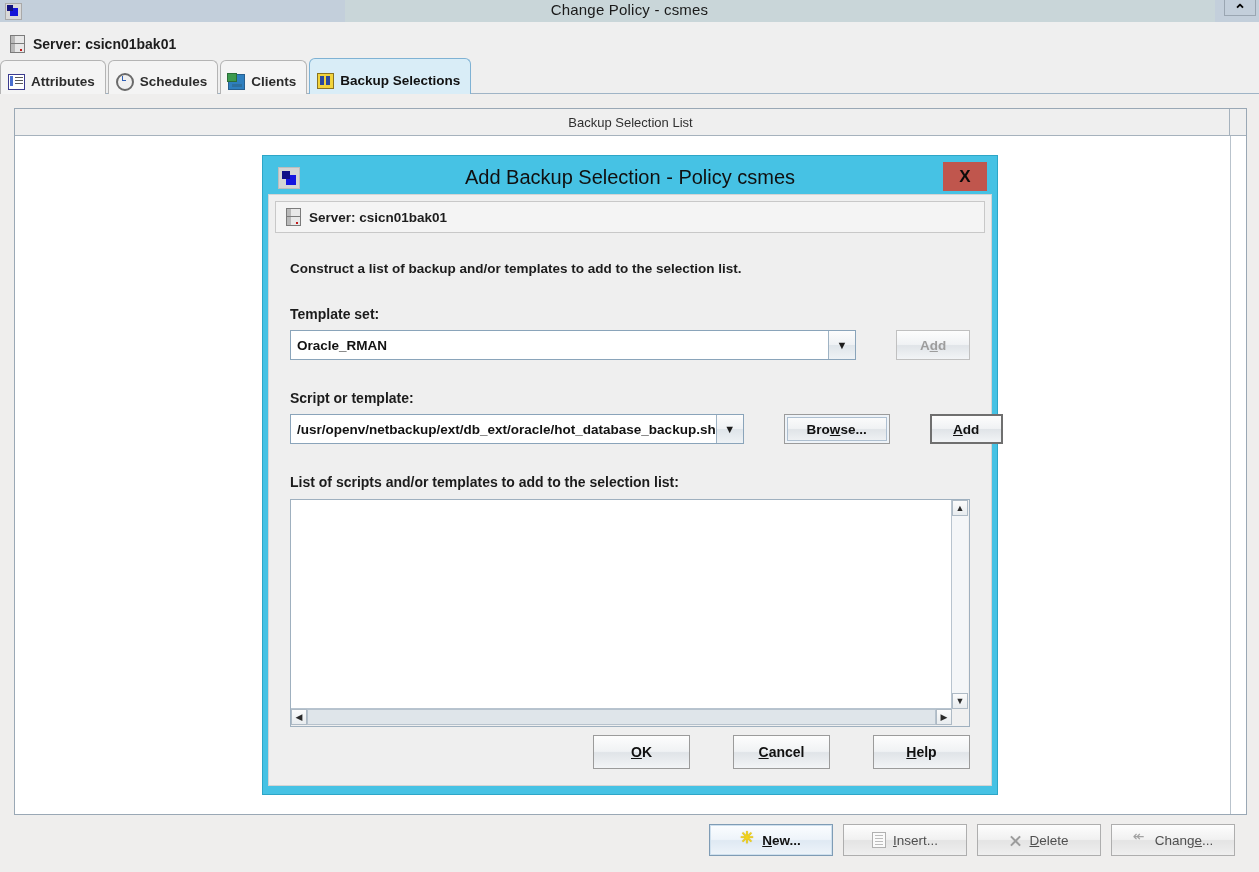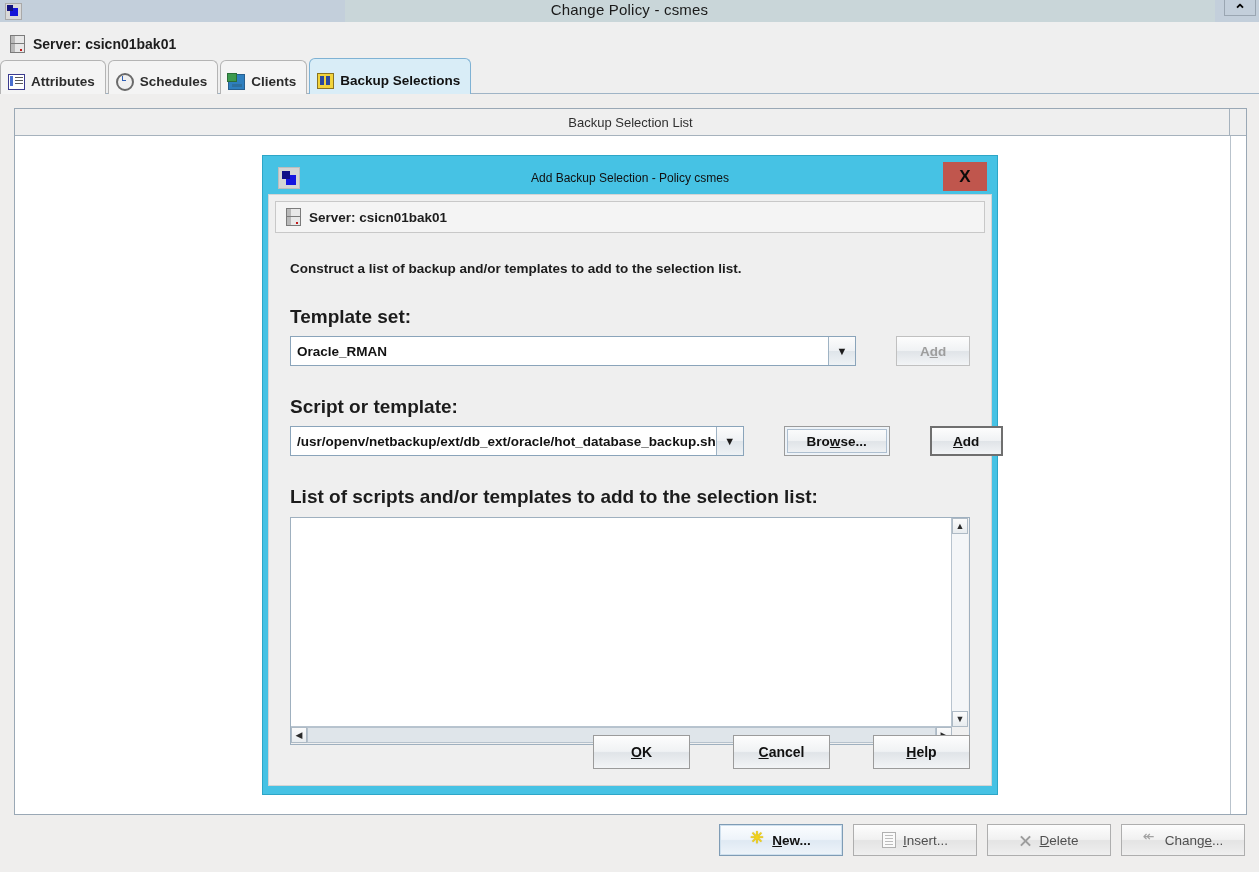--- a/index.html
+++ b/index.html
@@ -182,21 +182,21 @@
   }
   .table-body .col-sep {
     position: absolute; right: 15px; top: 0; bottom: 0; width: 1px; background: #b9c3cc;
   }
 
   
   .bottom-bar {
     position: absolute; left: 0; bottom: 0;
     width: 1259px; height: 64px;
     display: flex; align-items: center; justify-content: flex-end;
-    padding-right: 14px; gap: 10px;
+    padding-right: 24px; gap: 10px;
     box-sizing: border-box;
   }
   .tb-btn {
     height: 32px; min-width: 124px;
     display: flex; align-items: center; justify-content: center; gap: 7px;
     background: linear-gradient(180deg,#fdfdfd 0%, #f1f1f1 48%, #e4e4e4 52%, #efefef 100%);
     border: 1px solid #aeaeae;
     font-size: 13.5px; color: #4f4f4f;
     padding: 0 14px;
     box-sizing: border-box;
@@ -256,21 +256,21 @@
     border: 1px solid #bdbdbd;
   }
   .dlg-ico i {
     position:absolute; left:7px; top:7px; width:10px; height:10px; background:#1414e0; display:block;
   }
   .dlg-ico i::before{
     content:""; position:absolute; left:-4px; top:-4px; width:8px; height:8px; background:#0c0c86;
   }
   .dlg-title-text {
     width: 100%; text-align: center;
-    font-size: 12px; color: #101010;
+    font-size: 20px; color: #101010;
   }
   .dlg-close {
     position: absolute; right: 5px; top: 1px;
     width: 44px; height: 29px;
     background: #c0564d;
     display: flex; align-items: center; justify-content: center;
     font-size: 17px; font-weight: bold; color: #0b0b0b;
   }
 
   .dlg-body {
@@ -286,21 +286,21 @@
     background: #f4f4f4;
     border: 1px solid #c8c8c8;
     display: flex; align-items: center;
   }
   .dlg-server .srv-ico { margin-left: 10px; }
   .dlg-server .srv-text { margin-left: 8px; font-size: 13.5px; font-weight: bold; color: #1d1d1d; }
 
   .dlg-inner { padding: 0 21px; position: relative; }
 
   .intro { margin-top: 28px; font-size: 13.5px; font-weight: bold; color: #1c1c1c; }
-  .field-label { margin-top: 30px; font-size: 19px; font-weight: bold; color: #1c1c1c; }
+  .field-label { margin-top: 30px; font-size: 14px; font-weight: bold; color: #1c1c1c; }
 
   .row { display: flex; align-items: center; margin-top: 8px; gap: 9px; }
 
   .combo {
     height: 30px; flex: 1;
     background: #fff;
     border: 1px solid #8aa4ba;
     display: flex; align-items: center;
     box-sizing: border-box;
     position: relative;

